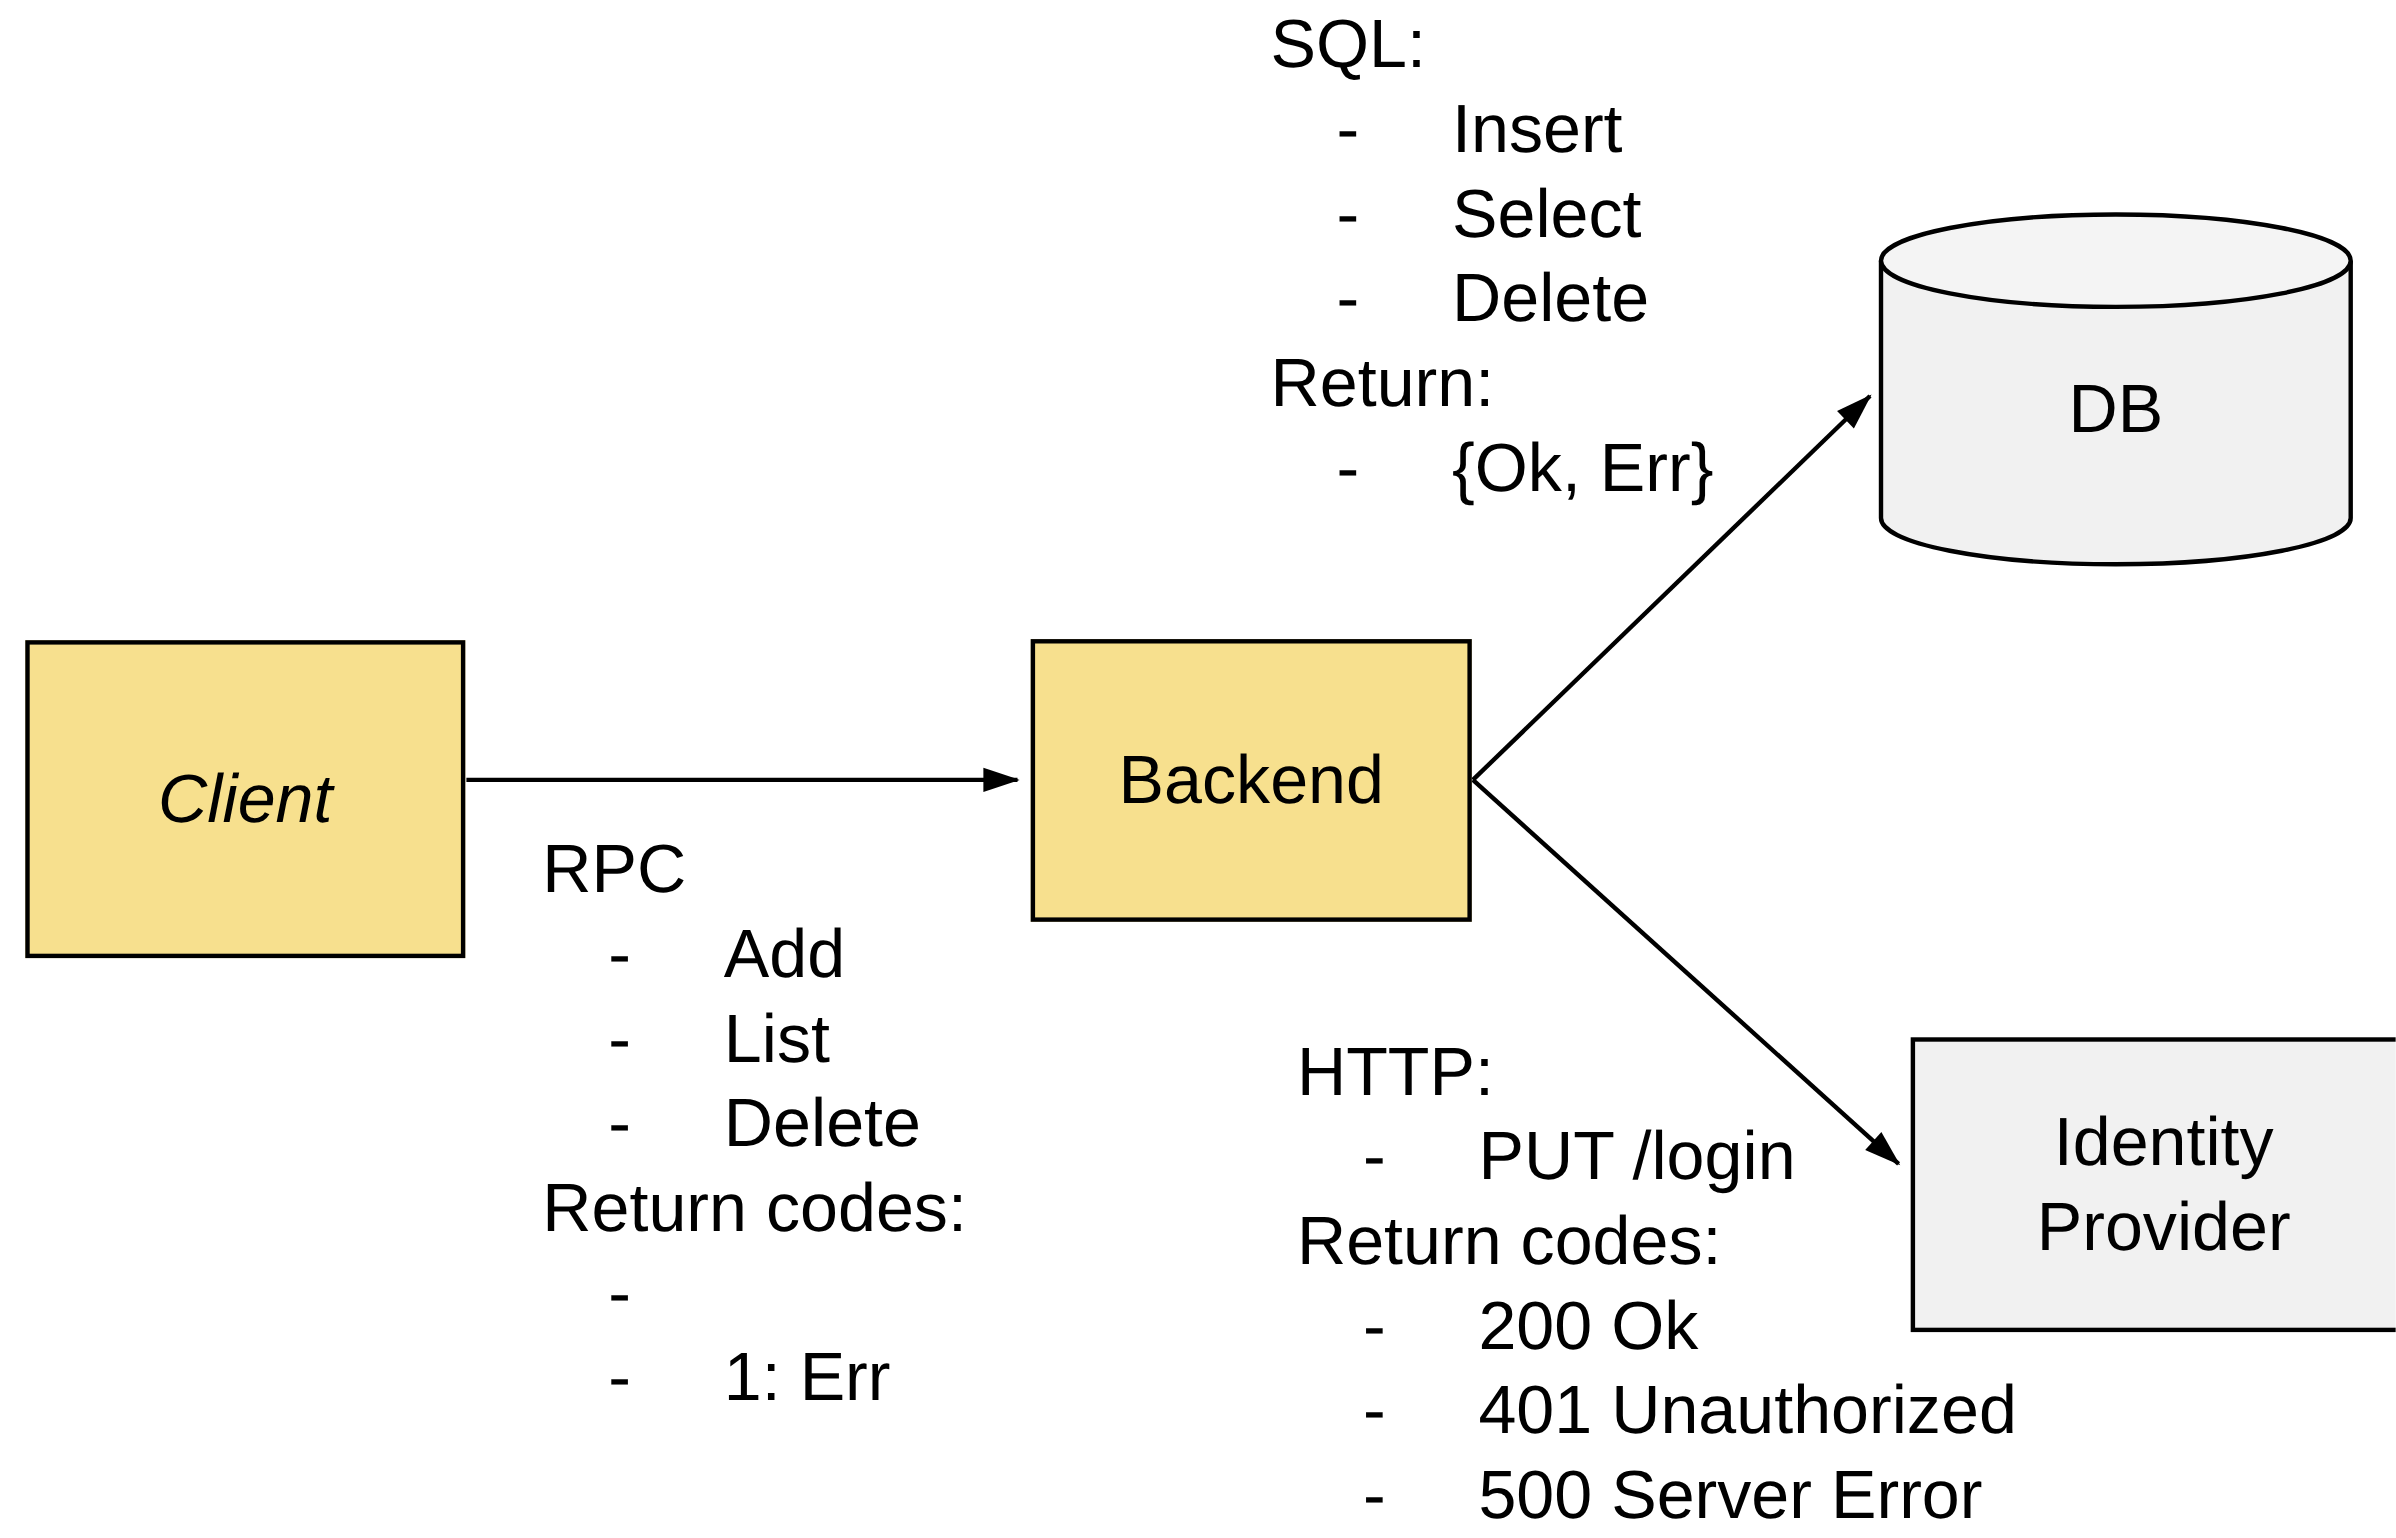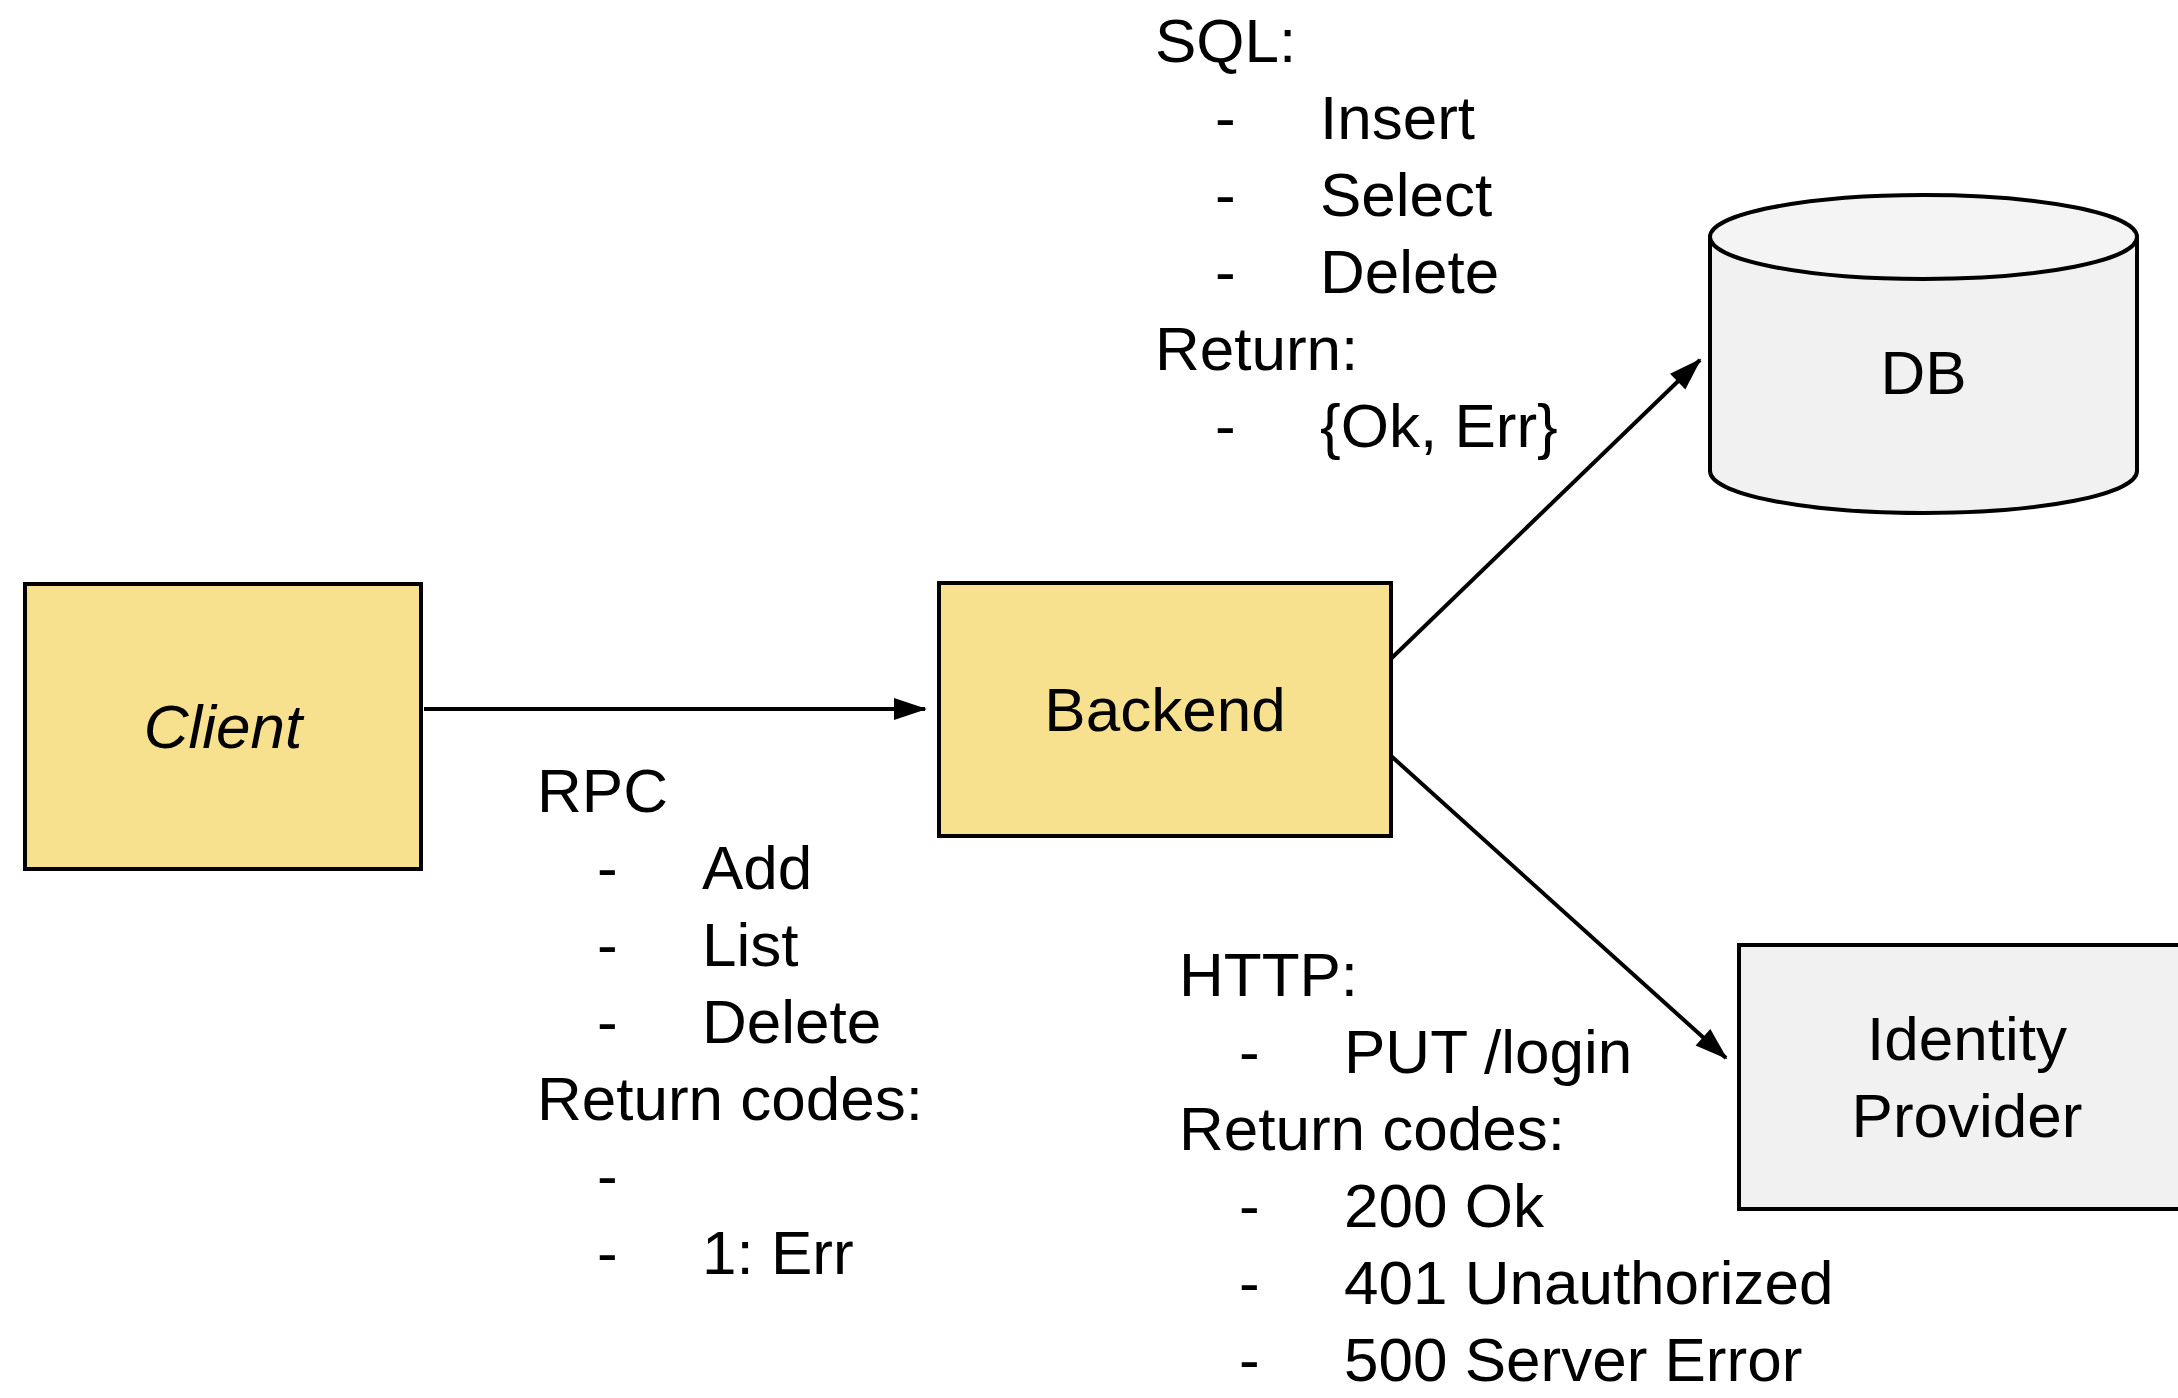--- a/index.html
+++ b/index.html
@@ -23,21 +23,21 @@
     display: flex;
     align-items: center;
     justify-content: center;
     text-align: center;
     font-size: 62px;
     line-height: 77px;
   }
   .node-yellow { background: #F7E08E; }
   .node-gray  { background: #F1F1F1; }
   #client-node  { left: 23px;   top: 582px; width: 400px; height: 289px; font-style: italic; }
-  #backend-node { left: 937px;  top: 581px; width: 456px; height: 257px; text-align: center; }
+  #backend-node { left: 937px;  top: 581px; width: 401px; height: 257px; text-align: center; }
   #idp-node     { left: 1737px; top: 943px; width: 460px; height: 268px; padding: 0 20px; }
   .svg-layer {
     position: absolute;
     left: 0; top: 0;
     width: 2178px; height: 1398px;
   }
   .db-label {
     position: absolute;
     left: 1710px; top: 340px;
     width: 427px;
@@ -45,21 +45,21 @@
     font-size: 62px;
     line-height: 66px;
   }
   .annotation {
     position: absolute;
     font-size: 62px;
     line-height: 77px;
     white-space: nowrap;
   }
   #sql-annotation  { left: 1155px; top: 2px; }
-  #rpc-annotation  { left: 493px;  top: 752px; margin-left: 44px; }
+  #rpc-annotation  { left: 493px;  top: 752px; }
   #http-annotation { left: 1179px; top: 936px; }
   .li {
     padding-left: 60px;
     display: flex;
   }
   .dash {
     display: inline-block;
     width: 105px;
     flex: 0 0 105px;
   }

